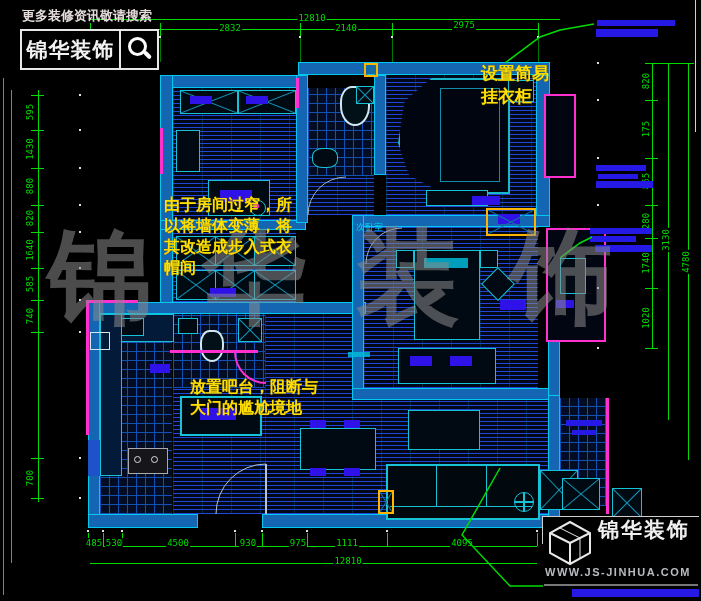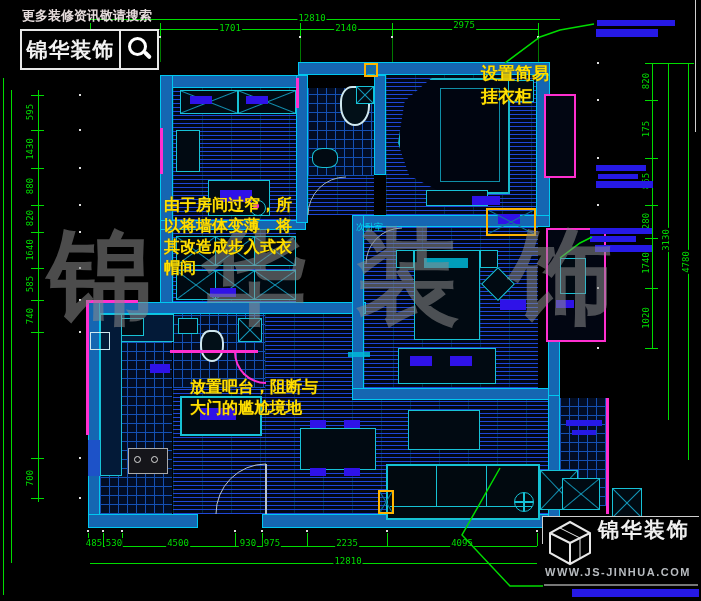--- a/index.html
+++ b/index.html
@@ -221,30 +221,30 @@
   <div class="dimline" style="left:3px;top:78px;width:1px;height:517px"></div>
   <div class="dimline" style="left:11px;top:90px;width:1px;height:473px"></div>
   <div class="dimline" style="left:38px;top:90px;width:1px;height:412px"></div>
   <div class="dimline" style="left:652px;top:63px;width:1px;height:285px"></div>
   <div class="dimline" style="left:668px;top:63px;width:1px;height:357px"></div>
   <div class="dimline" style="left:688px;top:63px;width:1px;height:397px"></div>
   <div class="dimline" style="left:646px;top:63px;width:48px;height:1px"></div>
   <div class="white-line" style="left:695px;top:0;width:1px;height:132px"></div>
 
   <span class="dimlabel" style="left:312px;top:13px">12810</span>
-  <span class="dimlabel" style="left:230px;top:23px">1701</span>
+  <span class="dimlabel" style="left:230px;top:23px">2832</span>
   <span class="dimlabel" style="left:346px;top:23px">2140</span>
   <span class="dimlabel" style="left:464px;top:20px">2975</span>
 
   <span class="dimlabel" style="left:94px;top:538px">485</span>
   <span class="dimlabel" style="left:114px;top:538px">530</span>
   <span class="dimlabel" style="left:178px;top:538px">4500</span>
   <span class="dimlabel" style="left:248px;top:538px">930</span>
-  <span class="dimlabel" style="left:272px;top:538px">975</span>
-  <span class="dimlabel" style="left:347px;top:538px">2235</span>
+  <span class="dimlabel" style="left:298px;top:538px">975</span>
+  <span class="dimlabel" style="left:347px;top:538px">1111</span>
   <span class="dimlabel" style="left:462px;top:538px">4095</span>
   <span class="dimlabel" style="left:348px;top:556px">12810</span>
 
   <span class="dimlabel rot" style="left:30px;top:112px">595</span>
   <span class="dimlabel rot" style="left:30px;top:149px">1430</span>
   <span class="dimlabel rot" style="left:30px;top:186px">880</span>
   <span class="dimlabel rot" style="left:30px;top:218px">820</span>
   <span class="dimlabel rot" style="left:30px;top:250px">1640</span>
   <span class="dimlabel rot" style="left:30px;top:284px">585</span>
   <span class="dimlabel rot" style="left:30px;top:316px">740</span>

